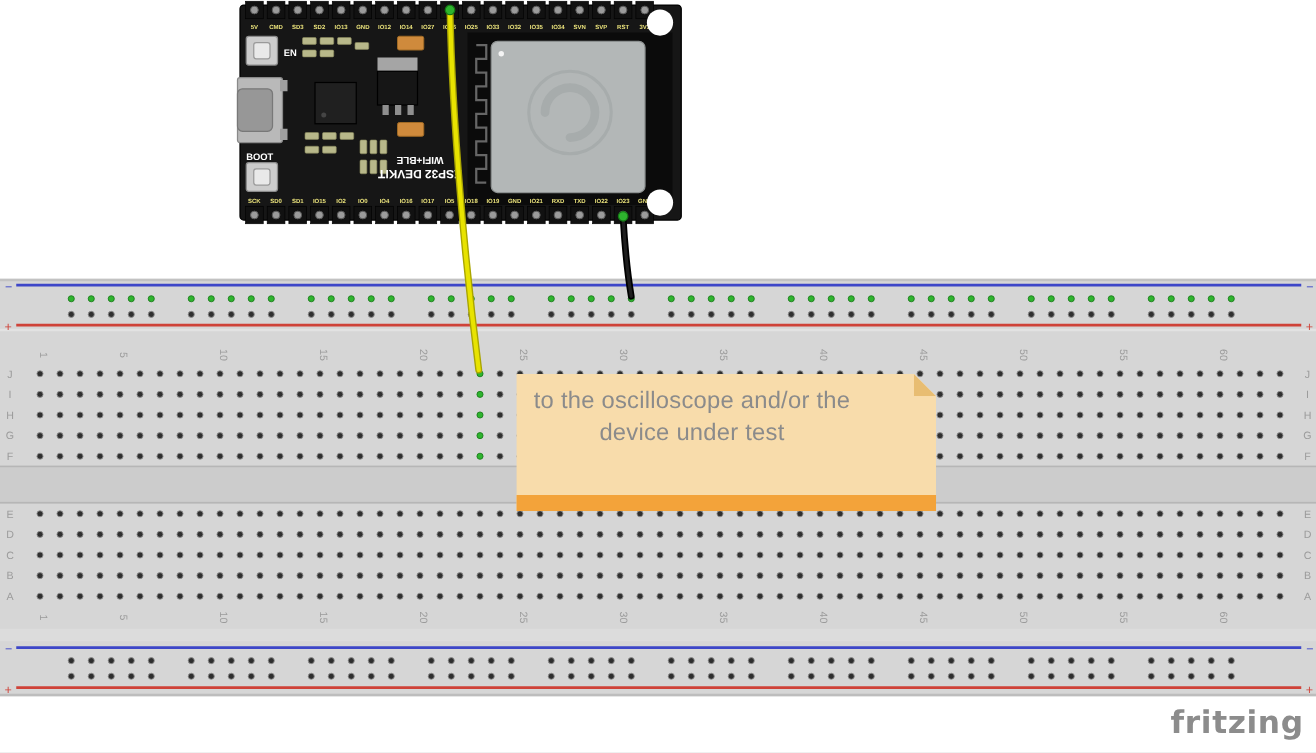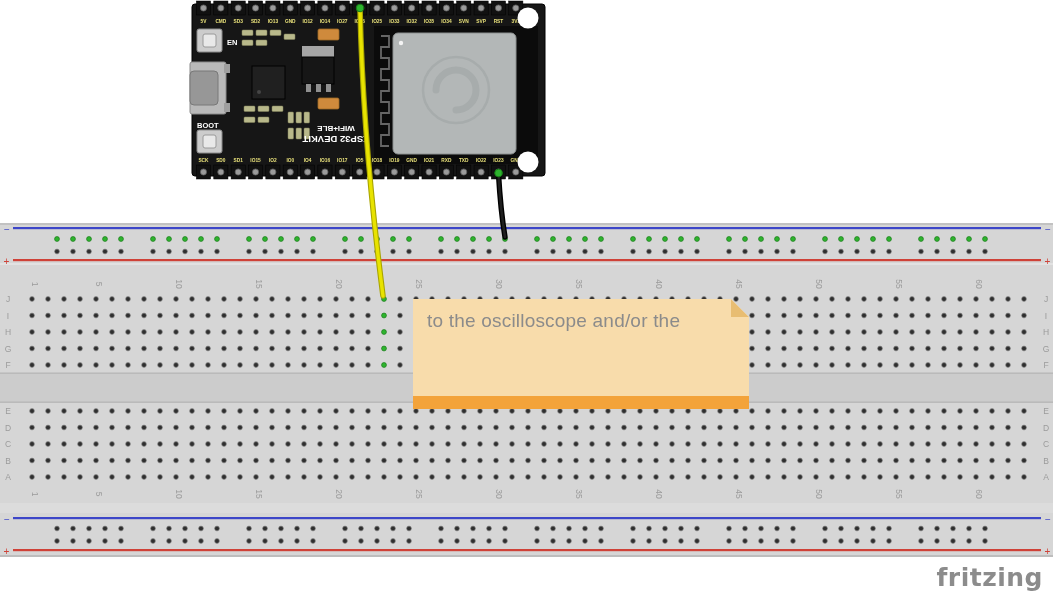--- a/index.html
+++ b/index.html
@@ -1093,18 +1093,19 @@
         <path d="M 498.5 174 C 500 200 502.5 222 505 237" stroke="#1f1f1f" stroke-width="2.6"></path>
         <circle cx="360" cy="8" r="3.8" fill="#2eb42e" stroke="#157a15" stroke-width="1"></circle>
         <circle cx="498.5" cy="173" r="3.8" fill="#2eb42e" stroke="#157a15" stroke-width="1"></circle>
       </g>
     </svg>
 
   <div class="note" style="background: rgb(248, 220, 171);">
     <div class="note-fold" style="background: rgb(232, 189, 114);"></div>
     <div class="note-text" style="color: rgb(139, 139, 139);">
       <div class="note-line">to the oscilloscope and/or the</div>
+      <div class="note-line">device under test</div>
     </div>
     <div class="note-band" style="background: rgb(243, 163, 58);"></div>
   </div>
 
   <div class="logo" style="color: rgb(140, 140, 140);">fritzing</div>
 </div>
 
 </body></html>

